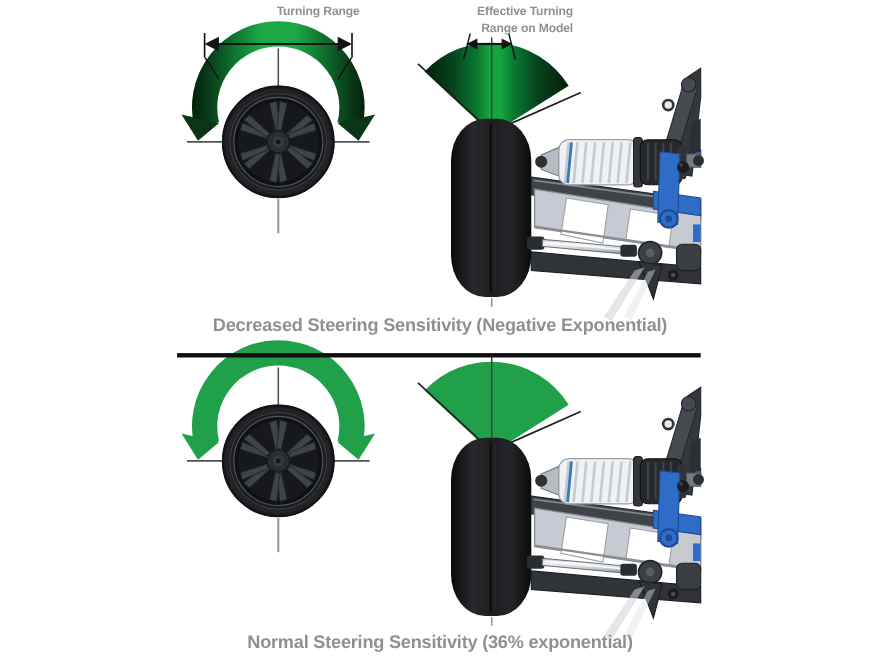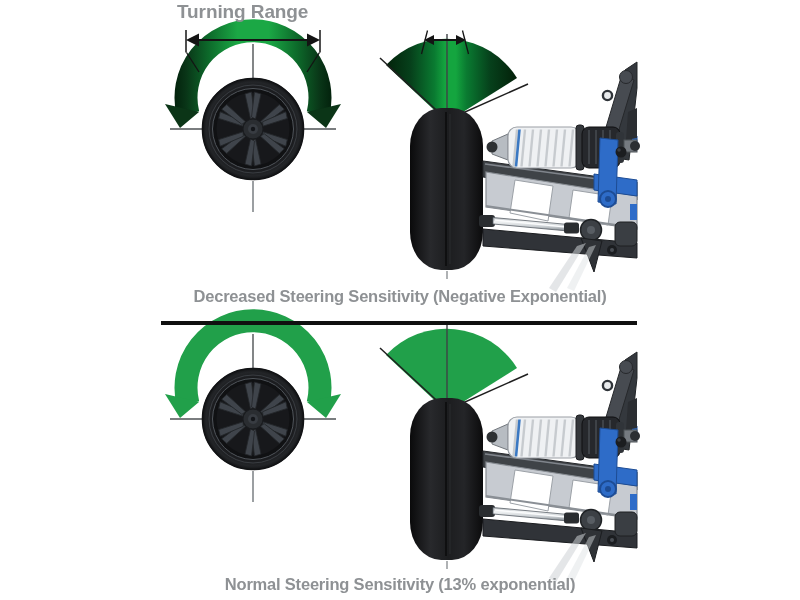--- a/index.html
+++ b/index.html
@@ -2,22 +2,22 @@
 <html><head>
 <meta charset="utf-8">
 <style>
   html,body{margin:0;padding:0;background:#fff;}
   .stage{
     position:relative;width:800px;height:600px;background:#ffffff;
     font-family:"Liberation Sans",sans-serif;overflow:hidden;
   }
   .stage svg{position:absolute;left:0;top:0;}
   .anno-label{
-    position:absolute;color:#8E9194;font-weight:bold;font-size:19px;
-    line-height:15px;text-align:left;letter-spacing:-0.1px;
+    position:absolute;color:#8E9194;font-weight:bold;font-size:11px;
+    line-height:15px;text-align:right;letter-spacing:-0.1px;
   }
   .label-transmitter{left:177px;top:4px;width:150px;}
   .label-model{left:371px;top:4px;width:150px;}
   .caption{
     position:absolute;left:0;width:800px;text-align:center;color:#8E9194;
     font-weight:bold;font-size:16.5px;letter-spacing:-0.2px;
   }
   .caption-top{top:287px;text-align:center;}
   .caption-bottom{top:575px;}
   .divider{position:absolute;left:161px;top:321px;width:476px;height:4px;background:#101010;}
@@ -231,19 +231,23 @@
       <line x1="253" y1="44" x2="253" y2="90" stroke="#4E5254" stroke-width="1.4"></line>
       <line x1="170" y1="129" x2="336" y2="129" stroke="#4E5254" stroke-width="1.6"></line>
       <use href="#wheelFront" xlink:href="#wheelFront" transform="translate(253,129)"></use>
       <line x1="253" y1="181" x2="253" y2="212" stroke="#9B9FA2" stroke-width="2"></line>
     </g>
   </svg>
 
   <div class="anno-label label-transmitter">
     <div>Turning Range</div>
   </div>
+  <div class="anno-label label-model">
+    <div>Effective Turning</div>
+    <div>Range on Model</div>
+  </div>
 
   <div class="caption caption-top">Decreased Steering Sensitivity (Negative Exponential)</div>
 
   <div class="divider"></div>
 
-  <div class="caption caption-bottom">Normal Steering Sensitivity (13% exponential)</div>
+  <div class="caption caption-bottom">Normal Steering Sensitivity (36% exponential)</div>
 </div>
 
 </body></html>

